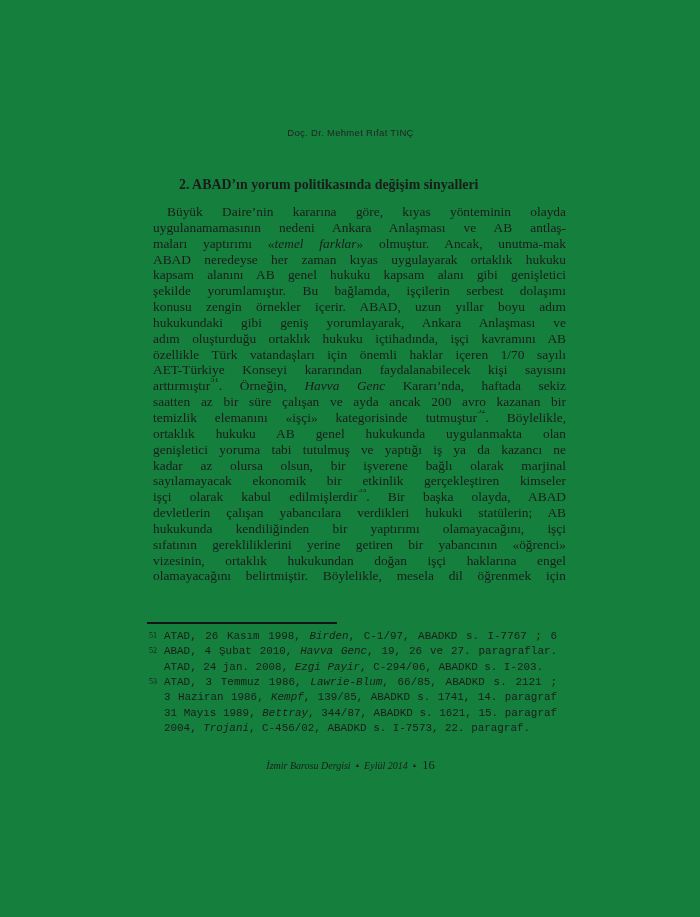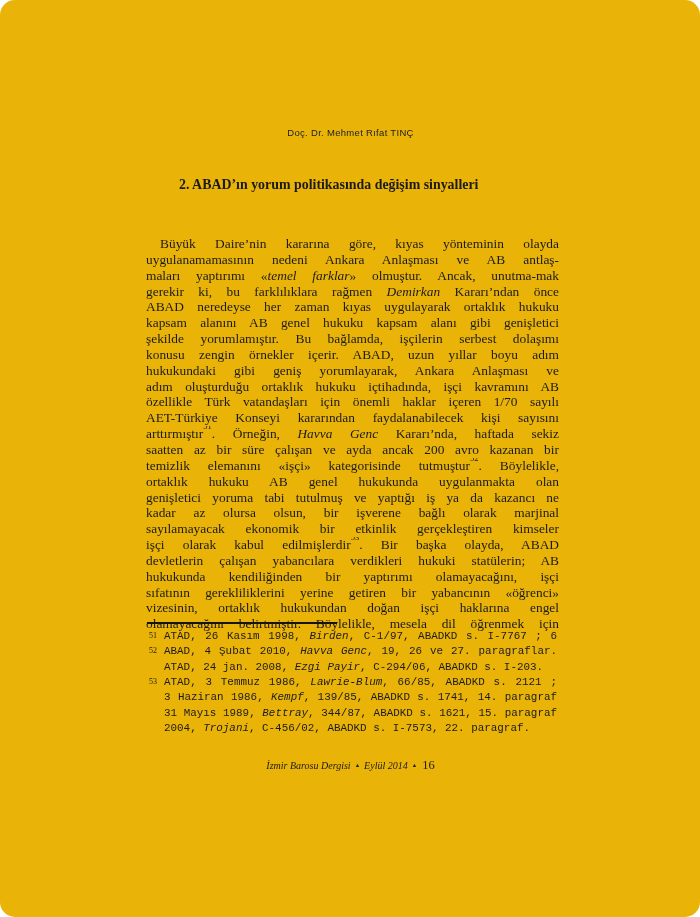--- a/index.html
+++ b/index.html
@@ -1,24 +1,23 @@
 <!DOCTYPE html>
 <html><head>
 <meta charset="utf-8">
 <style>
   html, body { margin: 0; padding: 0; background: #ffffff; }
   .page {
     position: relative;
     width: 700px;
     height: 917px;
-    background: #eab308;
+    background: #15803d;
     font-family: "Liberation Serif", serif;
     color: #1b1b1b;
     overflow: hidden;
-    border-radius: 15px;
   }
   .running-header {
     position: absolute;
     top: 127px; left: 144px; width: 413px;
     text-align: center;
     font-family: "Liberation Sans", sans-serif;
     font-size: 9.5px;
     letter-spacing: 0.3px;
     color: #222;
   }
@@ -26,21 +25,21 @@
     position: absolute;
     top: 176px; left: 128px; width: 413px;
     box-sizing: border-box;
     padding-left: 51px;
     font-weight: bold;
     font-size: 13.9px;
     line-height: 17px;
   }
   .para {
     position: absolute;
-    top: 204px; left: 146px; width: 413px; margin-top: 32px;
+    top: 204px; left: 153px; width: 413px;
   }
   .jline {
     text-align: justify;
     text-align-last: justify;
     overflow: hidden;
   }
   .para .jline {
     font-size: 13.4px;
     height: 15.85px;
     line-height: 15.85px;
@@ -99,21 +98,20 @@
 <div class="page">
 
   <div class="running-header">Doç. Dr. Mehmet Rıfat TINÇ</div>
 
   <div class="heading">2. ABAD’ın yorum politikasında değişim sinyalleri</div>
 
   <div class="para">
       <div class="jline"><span>Büyük Daire’nin kararına göre, kıyas yönteminin olayda</span></div>
       <div class="jline"><span>uygulanamamasının nedeni Ankara Anlaşması ve AB antlaş-</span></div>
       <div class="jline"><span>maları yaptırımı «</span><span class="it">temel farklar</span><span>» olmuştur. Ancak, unutma-mak</span></div>
-      <div class="jline"><span>gerekir ki, bu farklılıklara rağmen </span><span class="it">Demirkan</span><span> Kararı’ndan önce</span></div>
       <div class="jline"><span>ABAD neredeyse her zaman kıyas uygulayarak ortaklık hukuku</span></div>
       <div class="jline"><span>kapsam alanını AB genel hukuku kapsam alanı gibi genişletici</span></div>
       <div class="jline"><span>şekilde yorumlamıştır. Bu bağlamda, işçilerin serbest dolaşımı</span></div>
       <div class="jline"><span>konusu zengin örnekler içerir. ABAD, uzun yıllar boyu adım</span></div>
       <div class="jline"><span>hukukundaki gibi geniş yorumlayarak, Ankara Anlaşması ve</span></div>
       <div class="jline"><span>adım oluşturduğu ortaklık hukuku içtihadında, işçi kavramını AB</span></div>
       <div class="jline"><span>özellikle Türk vatandaşları için önemli haklar içeren 1/70 sayılı</span></div>
       <div class="jline"><span>AET-Türkiye Konseyi kararından faydalanabilecek kişi sayısını</span></div>
       <div class="jline"><span>arttırmıştır</span><sup>51</sup><span>. Örneğin, </span><span class="it">Havva Genc</span><span> Kararı’nda, haftada sekiz</span></div>
       <div class="jline"><span>saatten az bir süre çalışan ve ayda ancak 200 avro kazanan bir</span></div>

